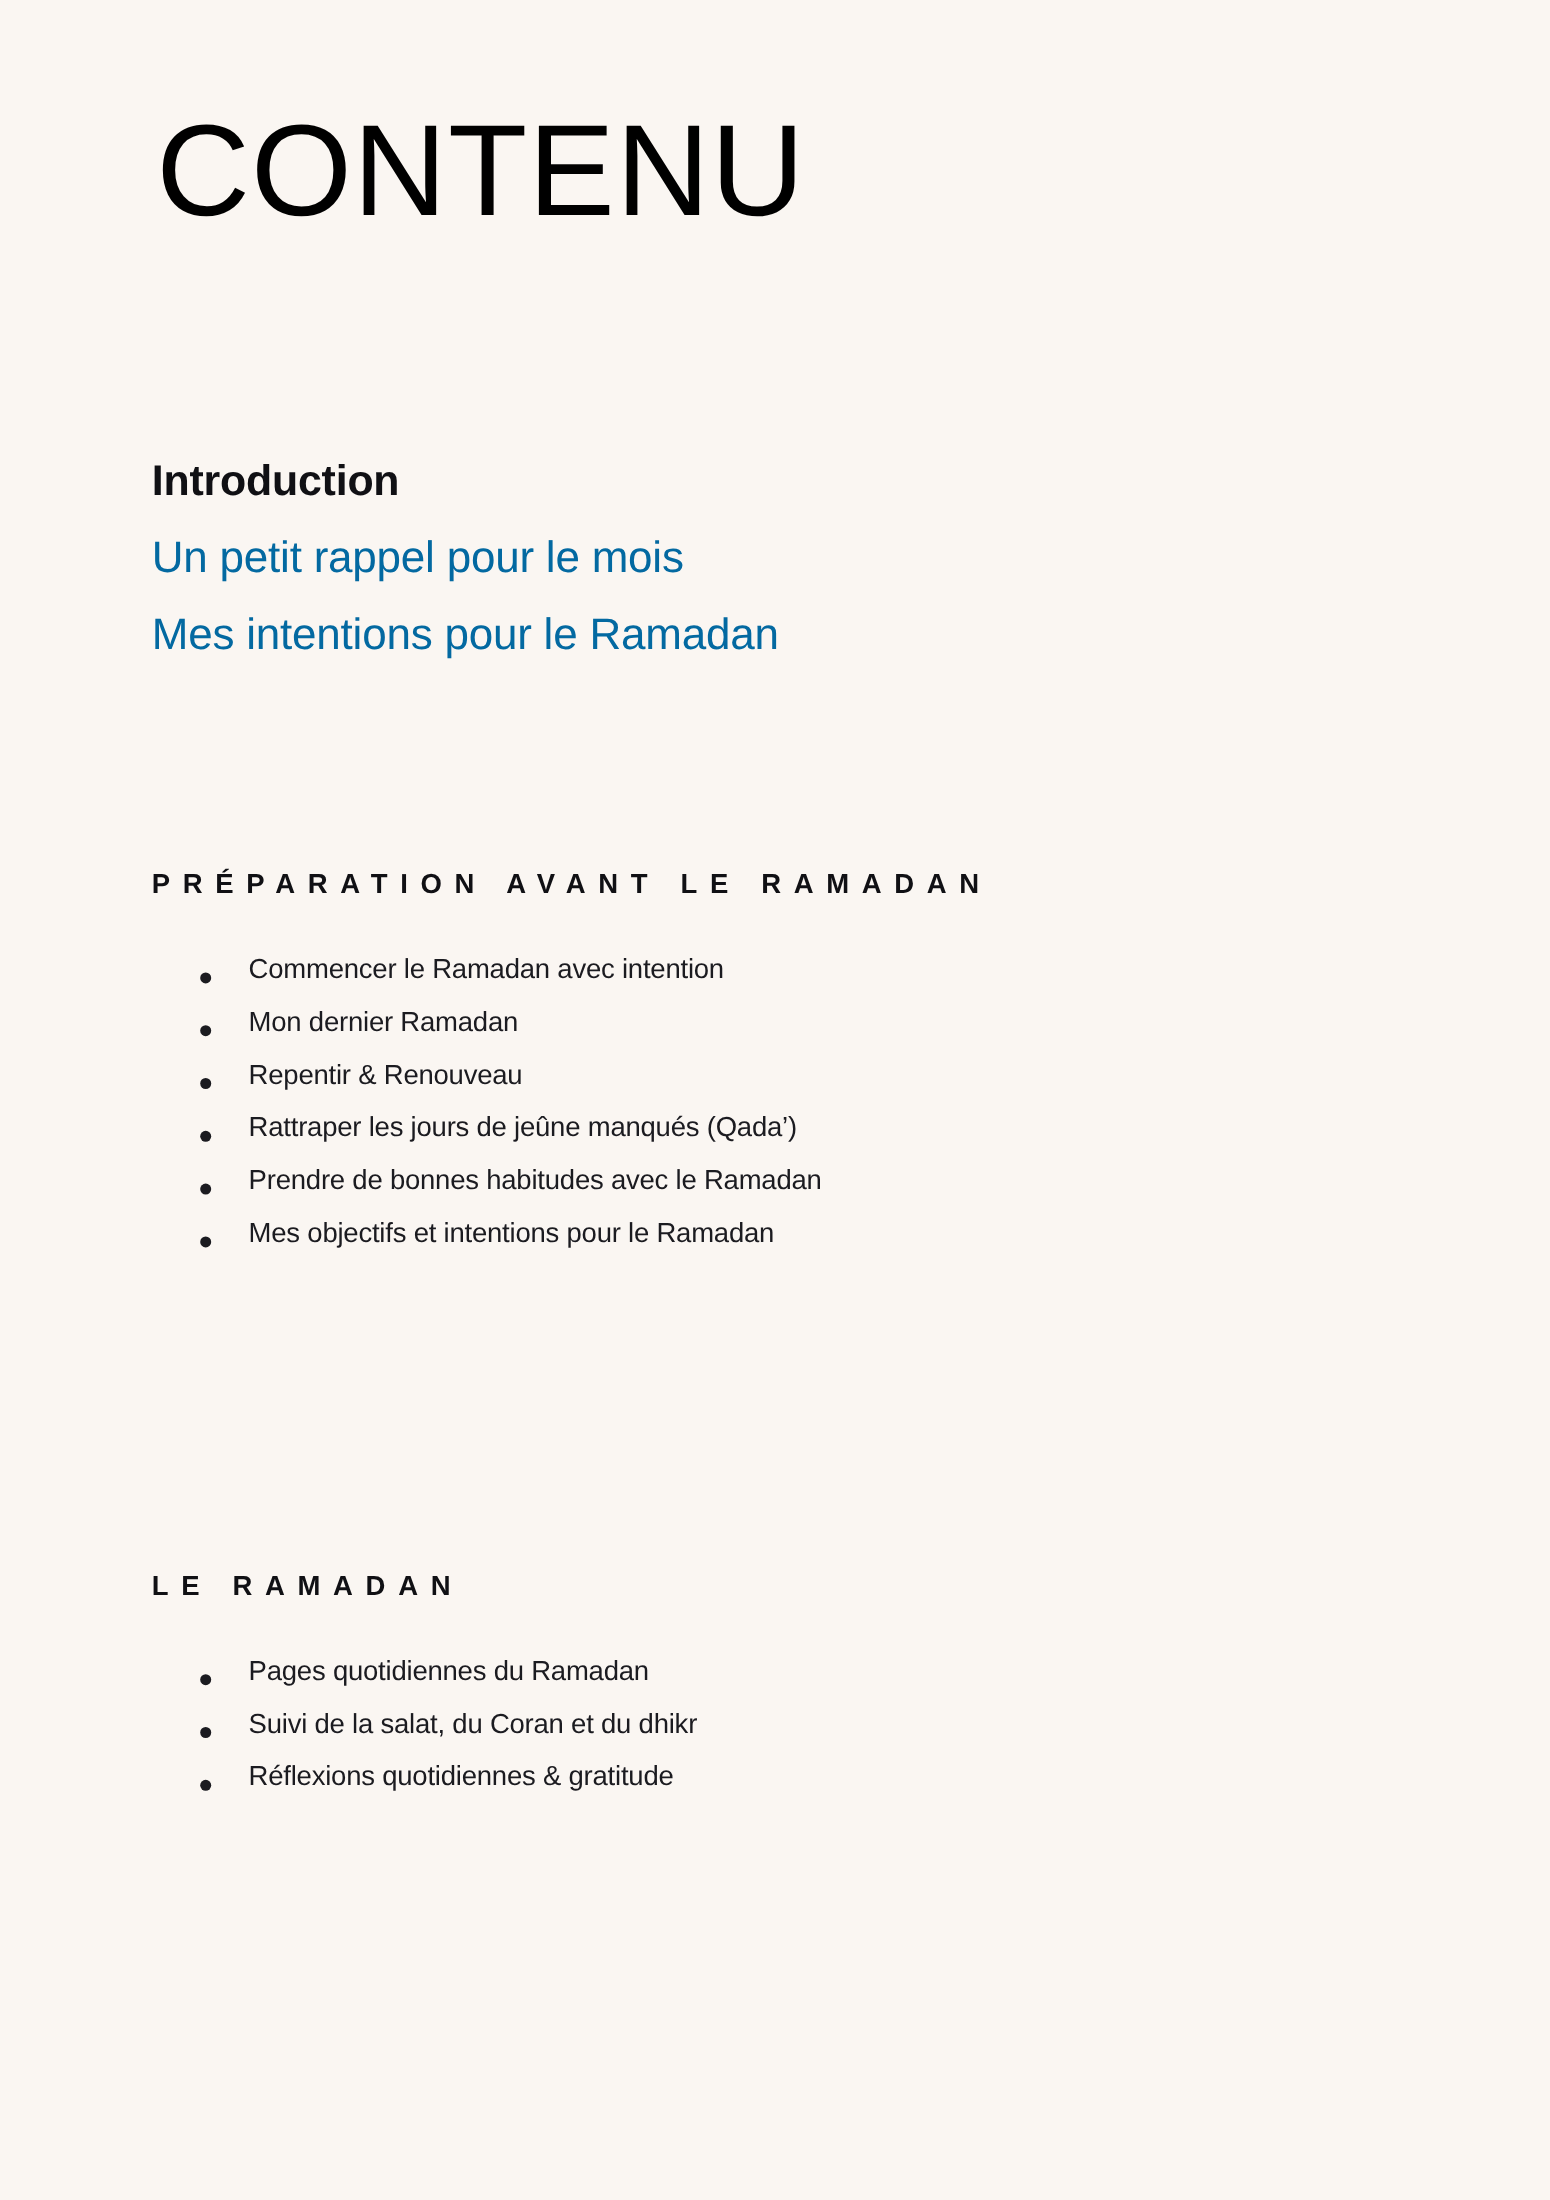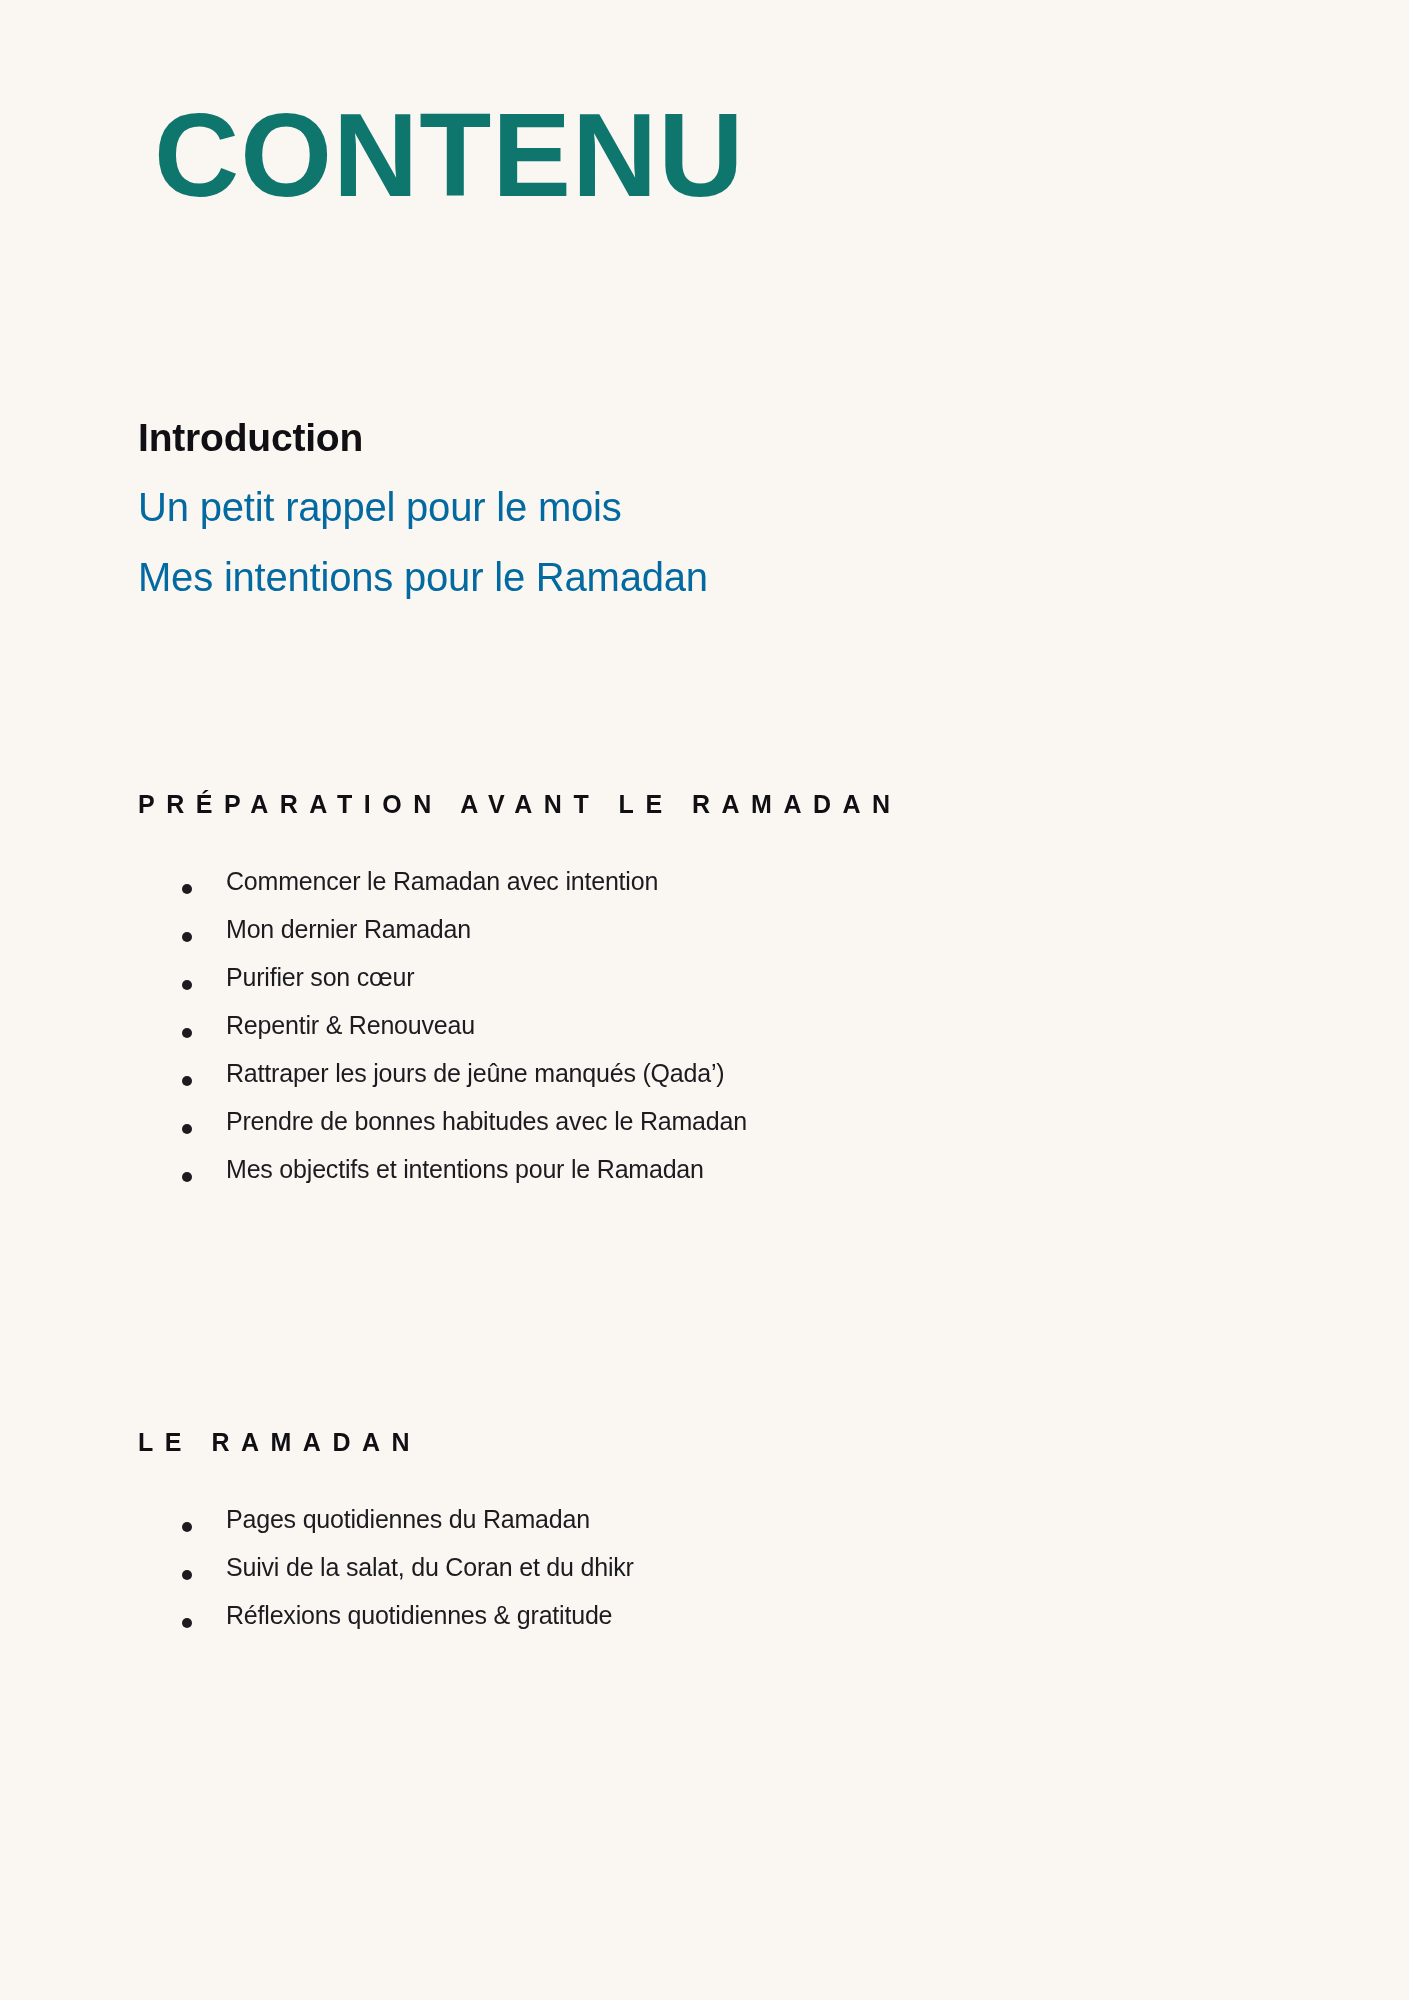--- a/index.html
+++ b/index.html
@@ -21,27 +21,27 @@
     position: relative;
     width: 1409px;
     height: 2000px;
     background: #faf6f2;
     overflow: hidden;
   }
 
   
   .page-title {
     position: absolute;
-    left: 154px;
+    left: 142px;
     top: 96px;
     font-size: 118px;
     line-height: 1.0;
-    font-weight: 700;
+    font-weight: 400;
     letter-spacing: 1px;
-    color: #0f766e;
+    color: #000000;
     white-space: nowrap;
   }
 
   
   .intro {
     position: absolute;
     left: 138px;
     top: 418px;
     width: 1100px;
   }
@@ -118,21 +118,20 @@
     <div class="intro-title">Introduction</div>
     <div class="intro-line">Un petit rappel pour le mois</div>
     <div class="intro-line">Mes intentions pour le Ramadan</div>
   </div>
 
   <section class="section section-prep">
     <div class="section-heading">PRÉPARATION AVANT LE RAMADAN</div>
     <ul class="bullet-list">
       <li class="bullet-item">Commencer le Ramadan avec intention</li>
       <li class="bullet-item">Mon dernier Ramadan</li>
-      <li class="bullet-item">Purifier son cœur</li>
       <li class="bullet-item">Repentir &amp; Renouveau</li>
       <li class="bullet-item">Rattraper les jours de jeûne manqués (Qada’)</li>
       <li class="bullet-item">Prendre de bonnes habitudes avec le Ramadan</li>
       <li class="bullet-item">Mes objectifs et intentions pour le Ramadan</li>
     </ul>
   </section>
 
   <section class="section section-ramadan">
     <div class="section-heading">LE RAMADAN</div>
     <ul class="bullet-list">

